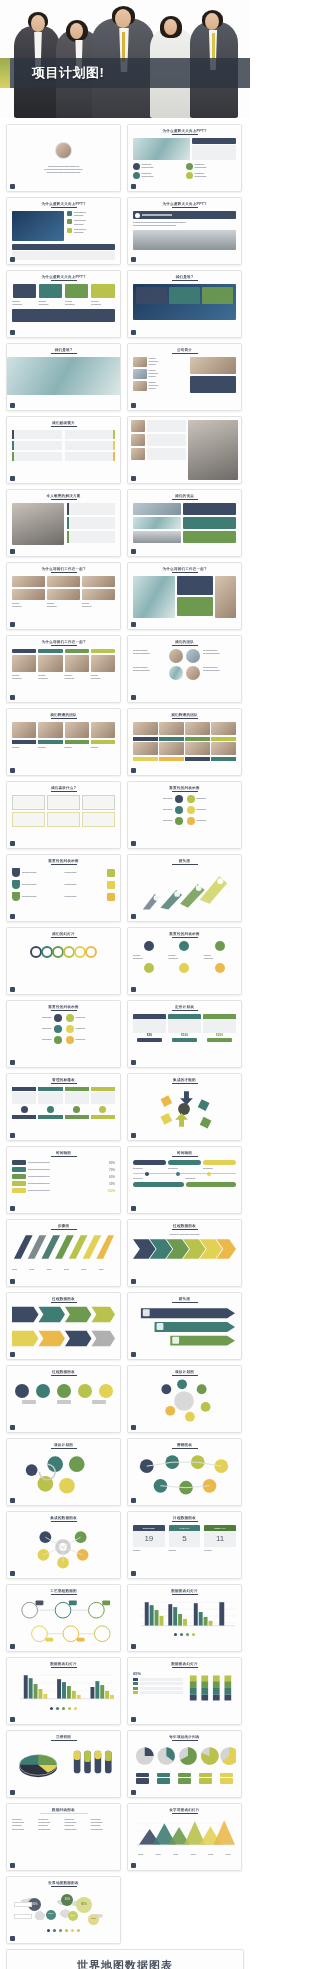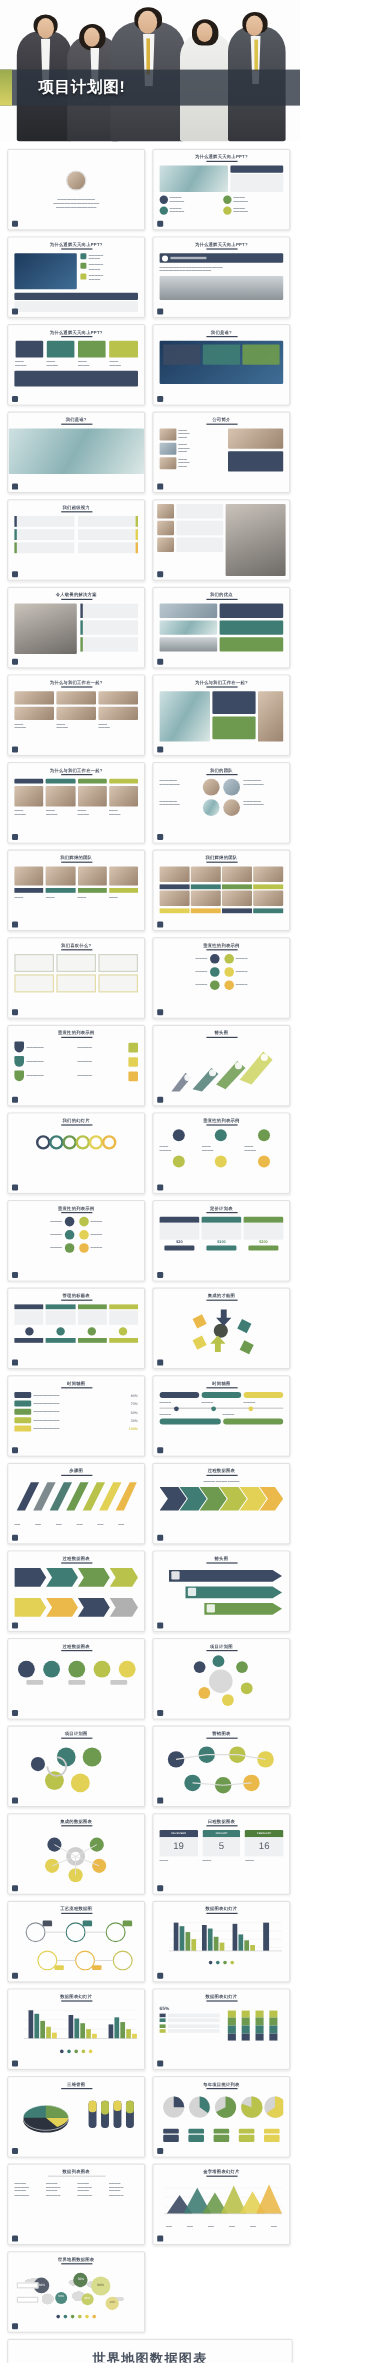--- a/index.html
+++ b/index.html
@@ -1038,21 +1038,21 @@
         <div class="col" style="flex:1;gap:0;">
           <div class="c1" style="height:6px;color:#fff;font-size:2.2px;text-align:center;line-height:6px;border-radius:1px 1px 0 0;">DECEMBER</div>
           <div class="bg1" style="height:16px;text-align:center;font-size:8px;color:#555c66;line-height:16px;">19</div>
         </div>
         <div class="col" style="flex:1;gap:0;">
           <div class="c2" style="height:6px;color:#fff;font-size:2.2px;text-align:center;line-height:6px;border-radius:1px 1px 0 0;">JANUARY</div>
           <div class="bg1" style="height:16px;text-align:center;font-size:8px;color:#555c66;line-height:16px;">5</div>
         </div>
         <div class="col" style="flex:1;gap:0;">
           <div style="background:#4f7d3a;height:6px;color:#fff;font-size:2.2px;text-align:center;line-height:6px;border-radius:1px 1px 0 0;">FEBRUARY</div>
-          <div class="bg1" style="height:16px;text-align:center;font-size:8px;color:#555c66;line-height:16px;">16</div>
+          <div class="bg1" style="height:16px;text-align:center;font-size:8px;color:#555c66;line-height:16px;">11</div>
         </div>
       </div>
       <div class="row" style="gap:4px;margin-top:2px;">
           <div class="mini" style="flex:1;">▬▬▬</div>
           <div class="mini" style="flex:1;">▬▬▬</div>
           <div class="mini" style="flex:1;">▬▬▬</div>
         </div>
     </div>
     <div class="badge"></div>
   </div>

